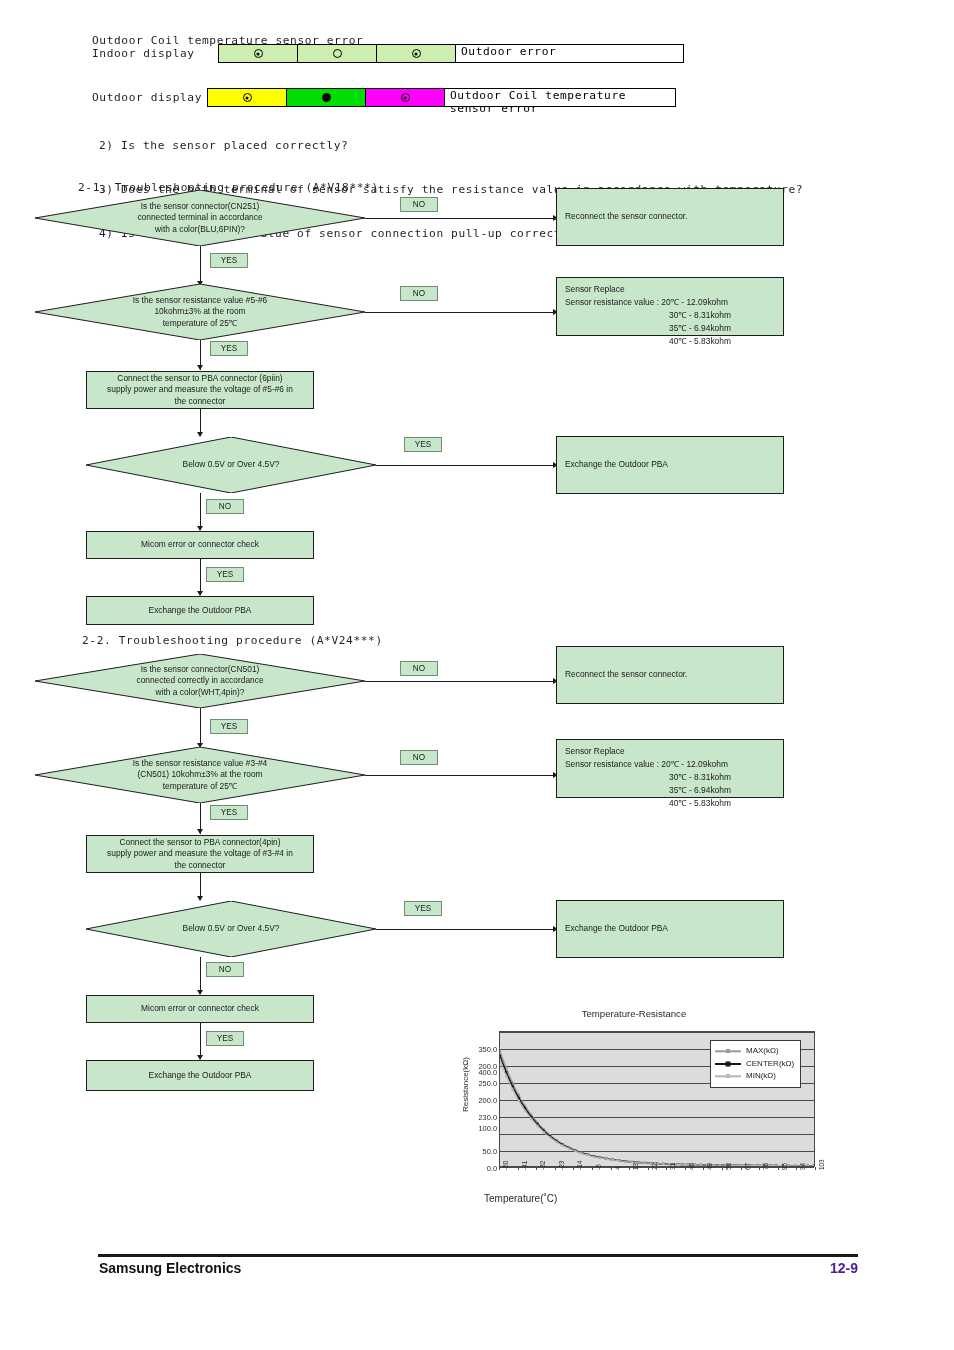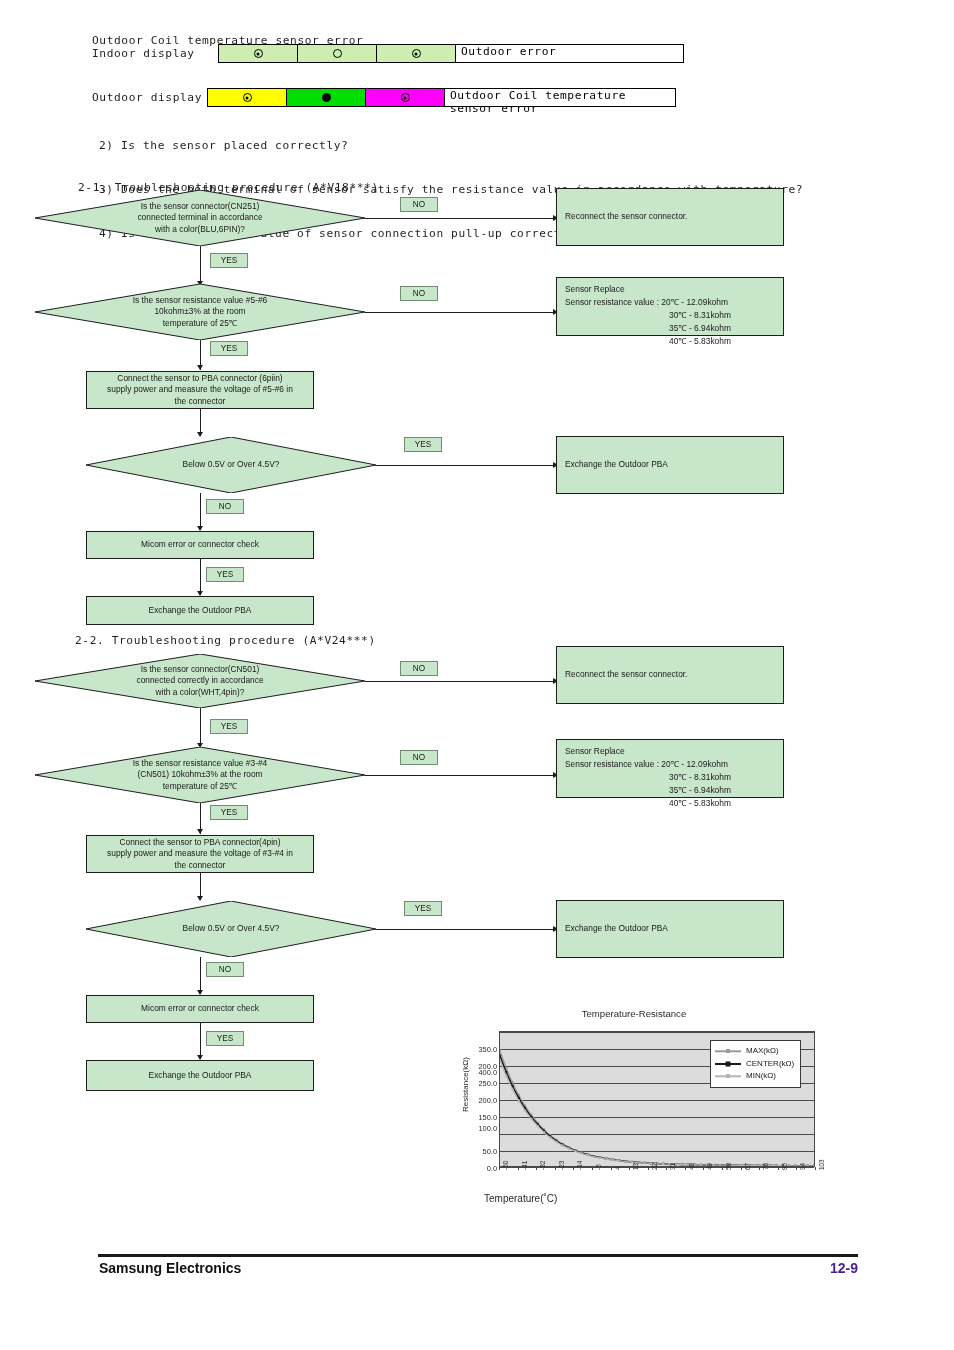--- a/index.html
+++ b/index.html
@@ -62,21 +62,21 @@
     left: 50%; top: 50%;
     width: 3px; height: 3px;
     background: #000;
     border-radius: 50%;
     transform: translate(-50%, -50%);
   }
   .led.filled { background: #000; }
 
   #checklist { position: absolute; left: 92px; top: 110px; line-height: 14.6px; }
   #proc1-title { position: absolute; left: 78px; top: 181px; }
-  #proc2-title { position: absolute; left: 75px; top: 634px; }
+  #proc2-title { position: absolute; left: 82px; top: 634px; }
 
   
   .fc { position: absolute; }
   .node {
     position: absolute;
     background: #c8e6ca;
     border: 1.1px solid #1d1d1d;
     box-sizing: border-box;
     display: flex;
     align-items: center;
@@ -408,21 +408,21 @@
   <div id="chart-wrap">
     <div id="chart-title">Temperature-Resistance</div>
     <div id="chart-ylabel">Resistance(kΩ)</div>
     <div id="chart-xlabel">Temperature(˚C)</div>
 
     <div id="plot">
       <div id="yticks-layer">
           <div class="ytick" style="top: 136px;">0.0</div>
           <div class="ytick" style="top: 119px;">50.0</div>
           <div class="ytick" style="top: 96px;">100.0</div>
-          <div class="ytick" style="top: 85px;">150.0</div>
+          <div class="ytick" style="top: 85px;">230.0</div>
           <div class="ytick" style="top: 68px;">200.0</div>
           <div class="ytick" style="top: 51px;">250.0</div>
           <div class="ytick" style="top: 34px;">200.0</div>
           <div class="ytick" style="top: 17px;">350.0</div>
           <div class="ytick" style="top: 0px; margin-top: 40px;">400.0</div>
         </div>
       <div id="grid-layer">
           <div class="gridline" style="top: 135px;"></div>
           <div class="gridline" style="top: 119px;"></div>
           <div class="gridline" style="top: 102px;"></div>

